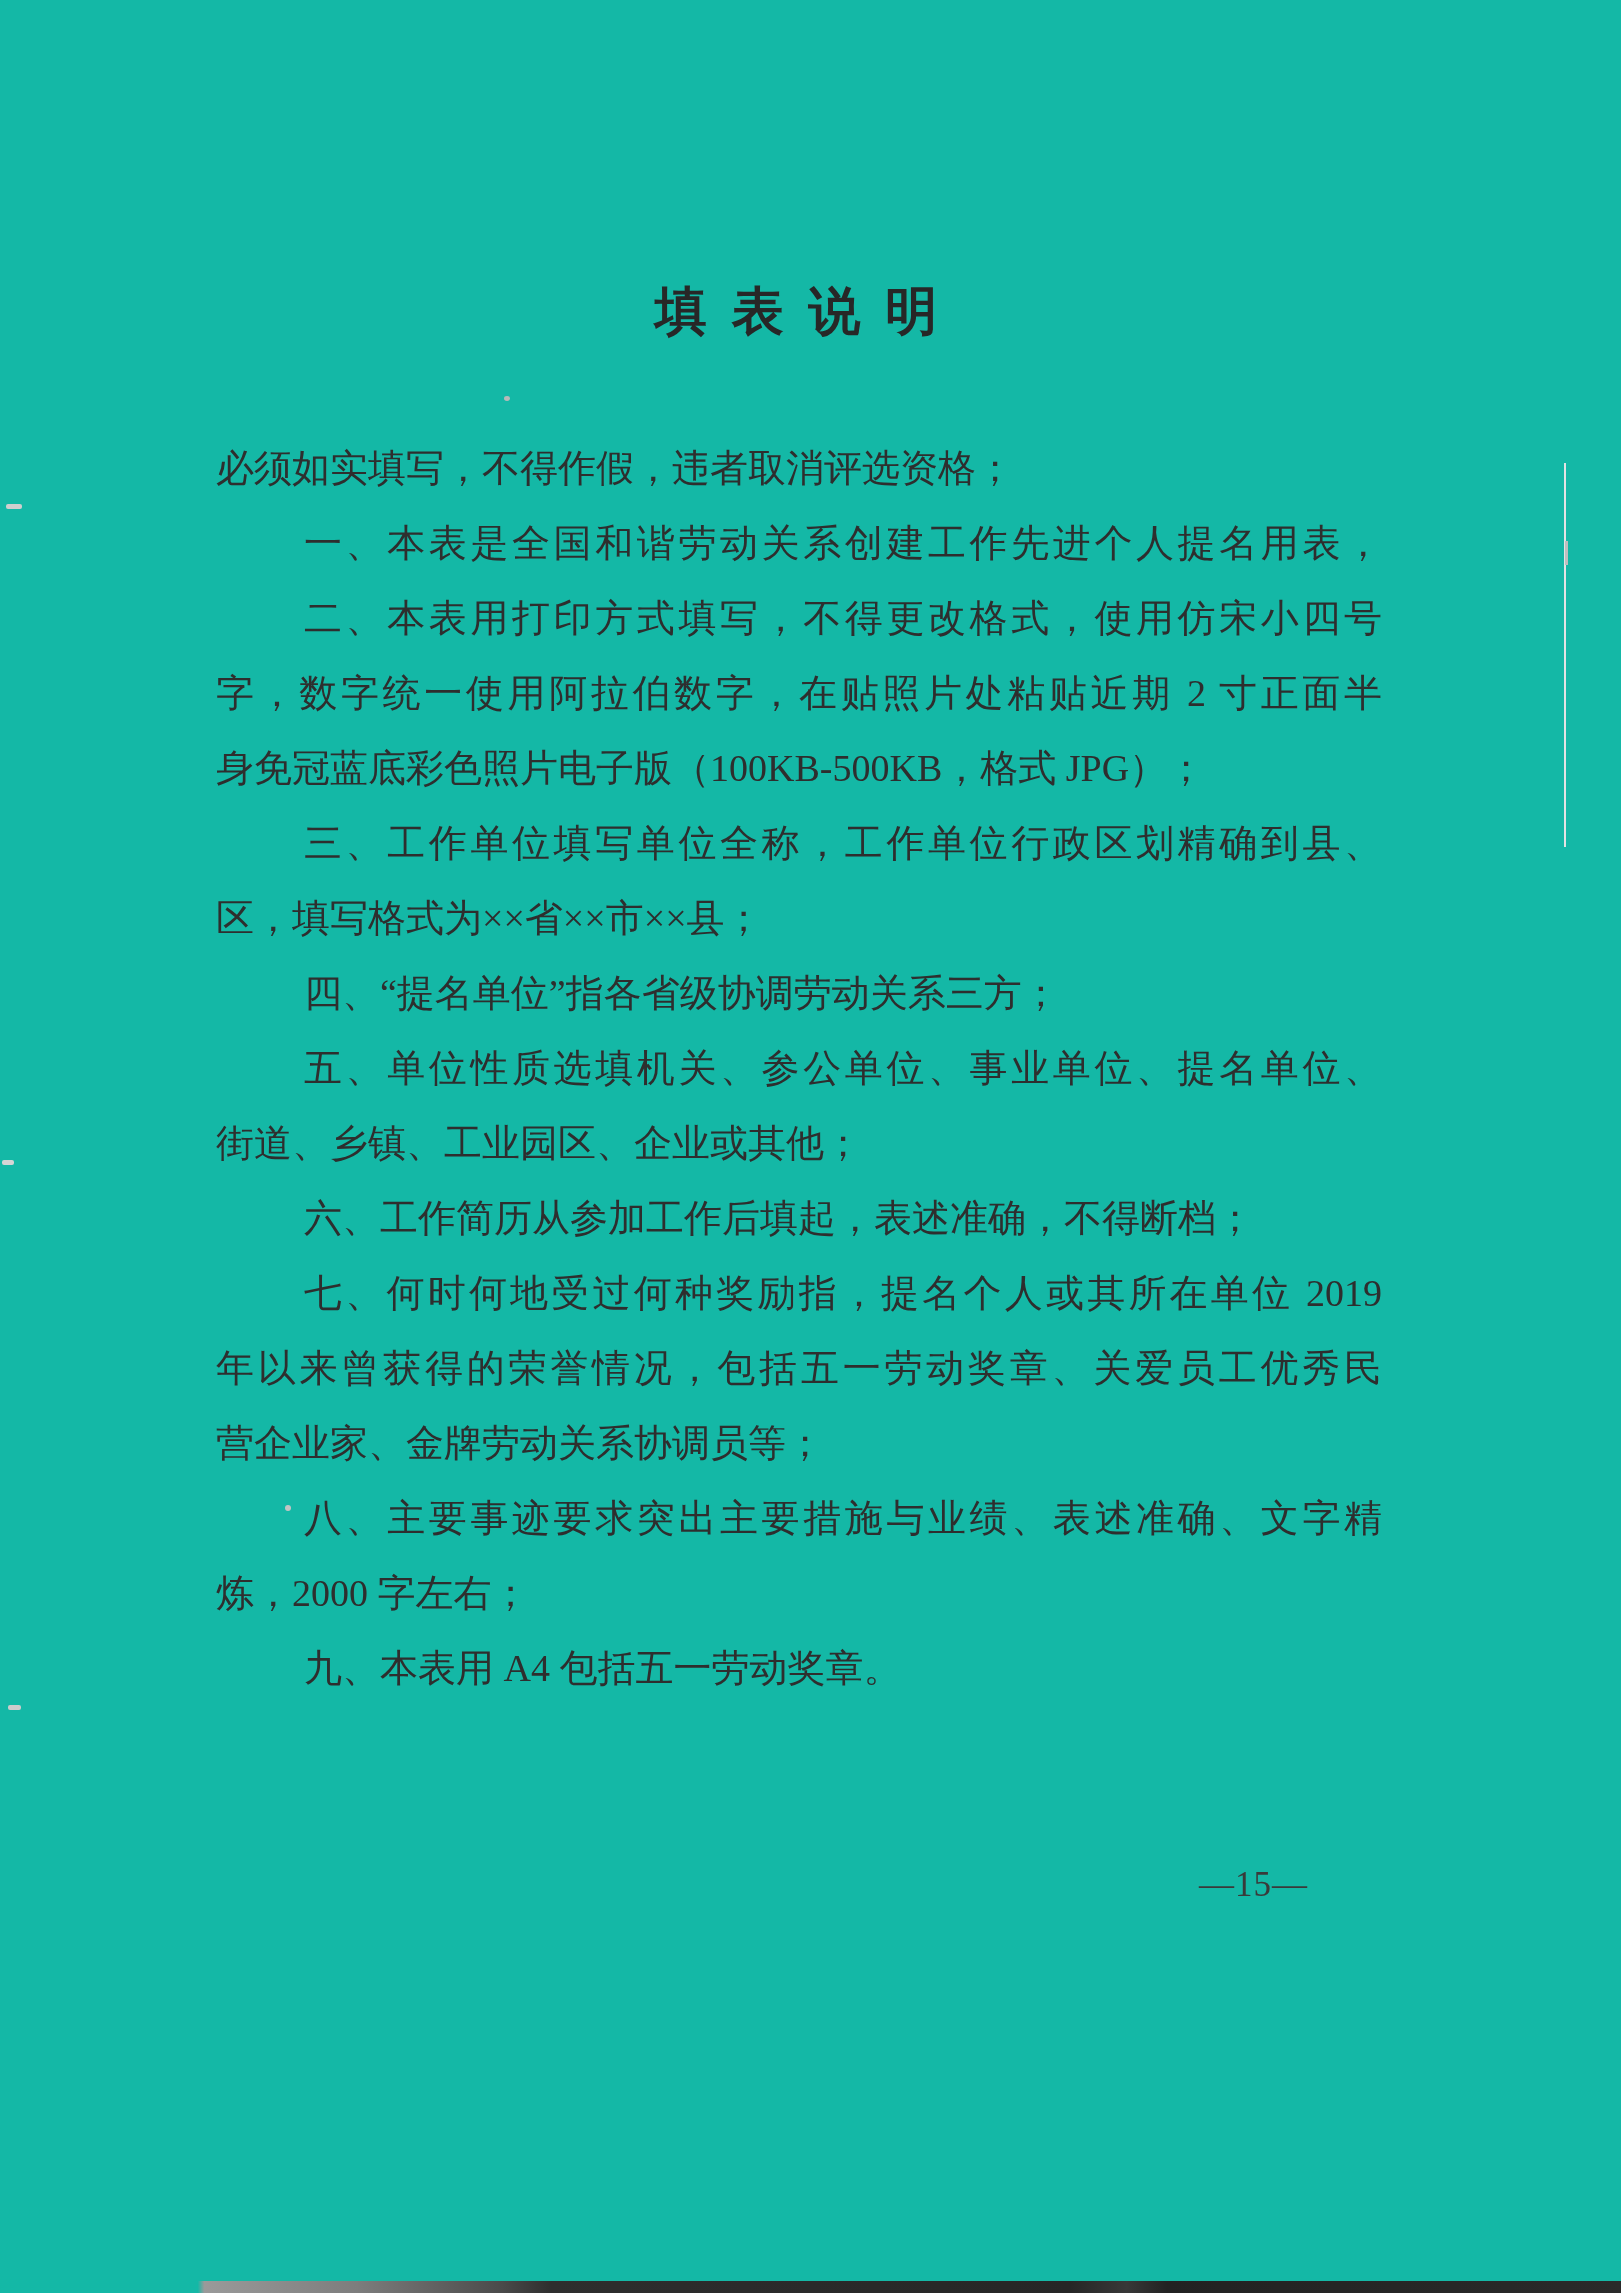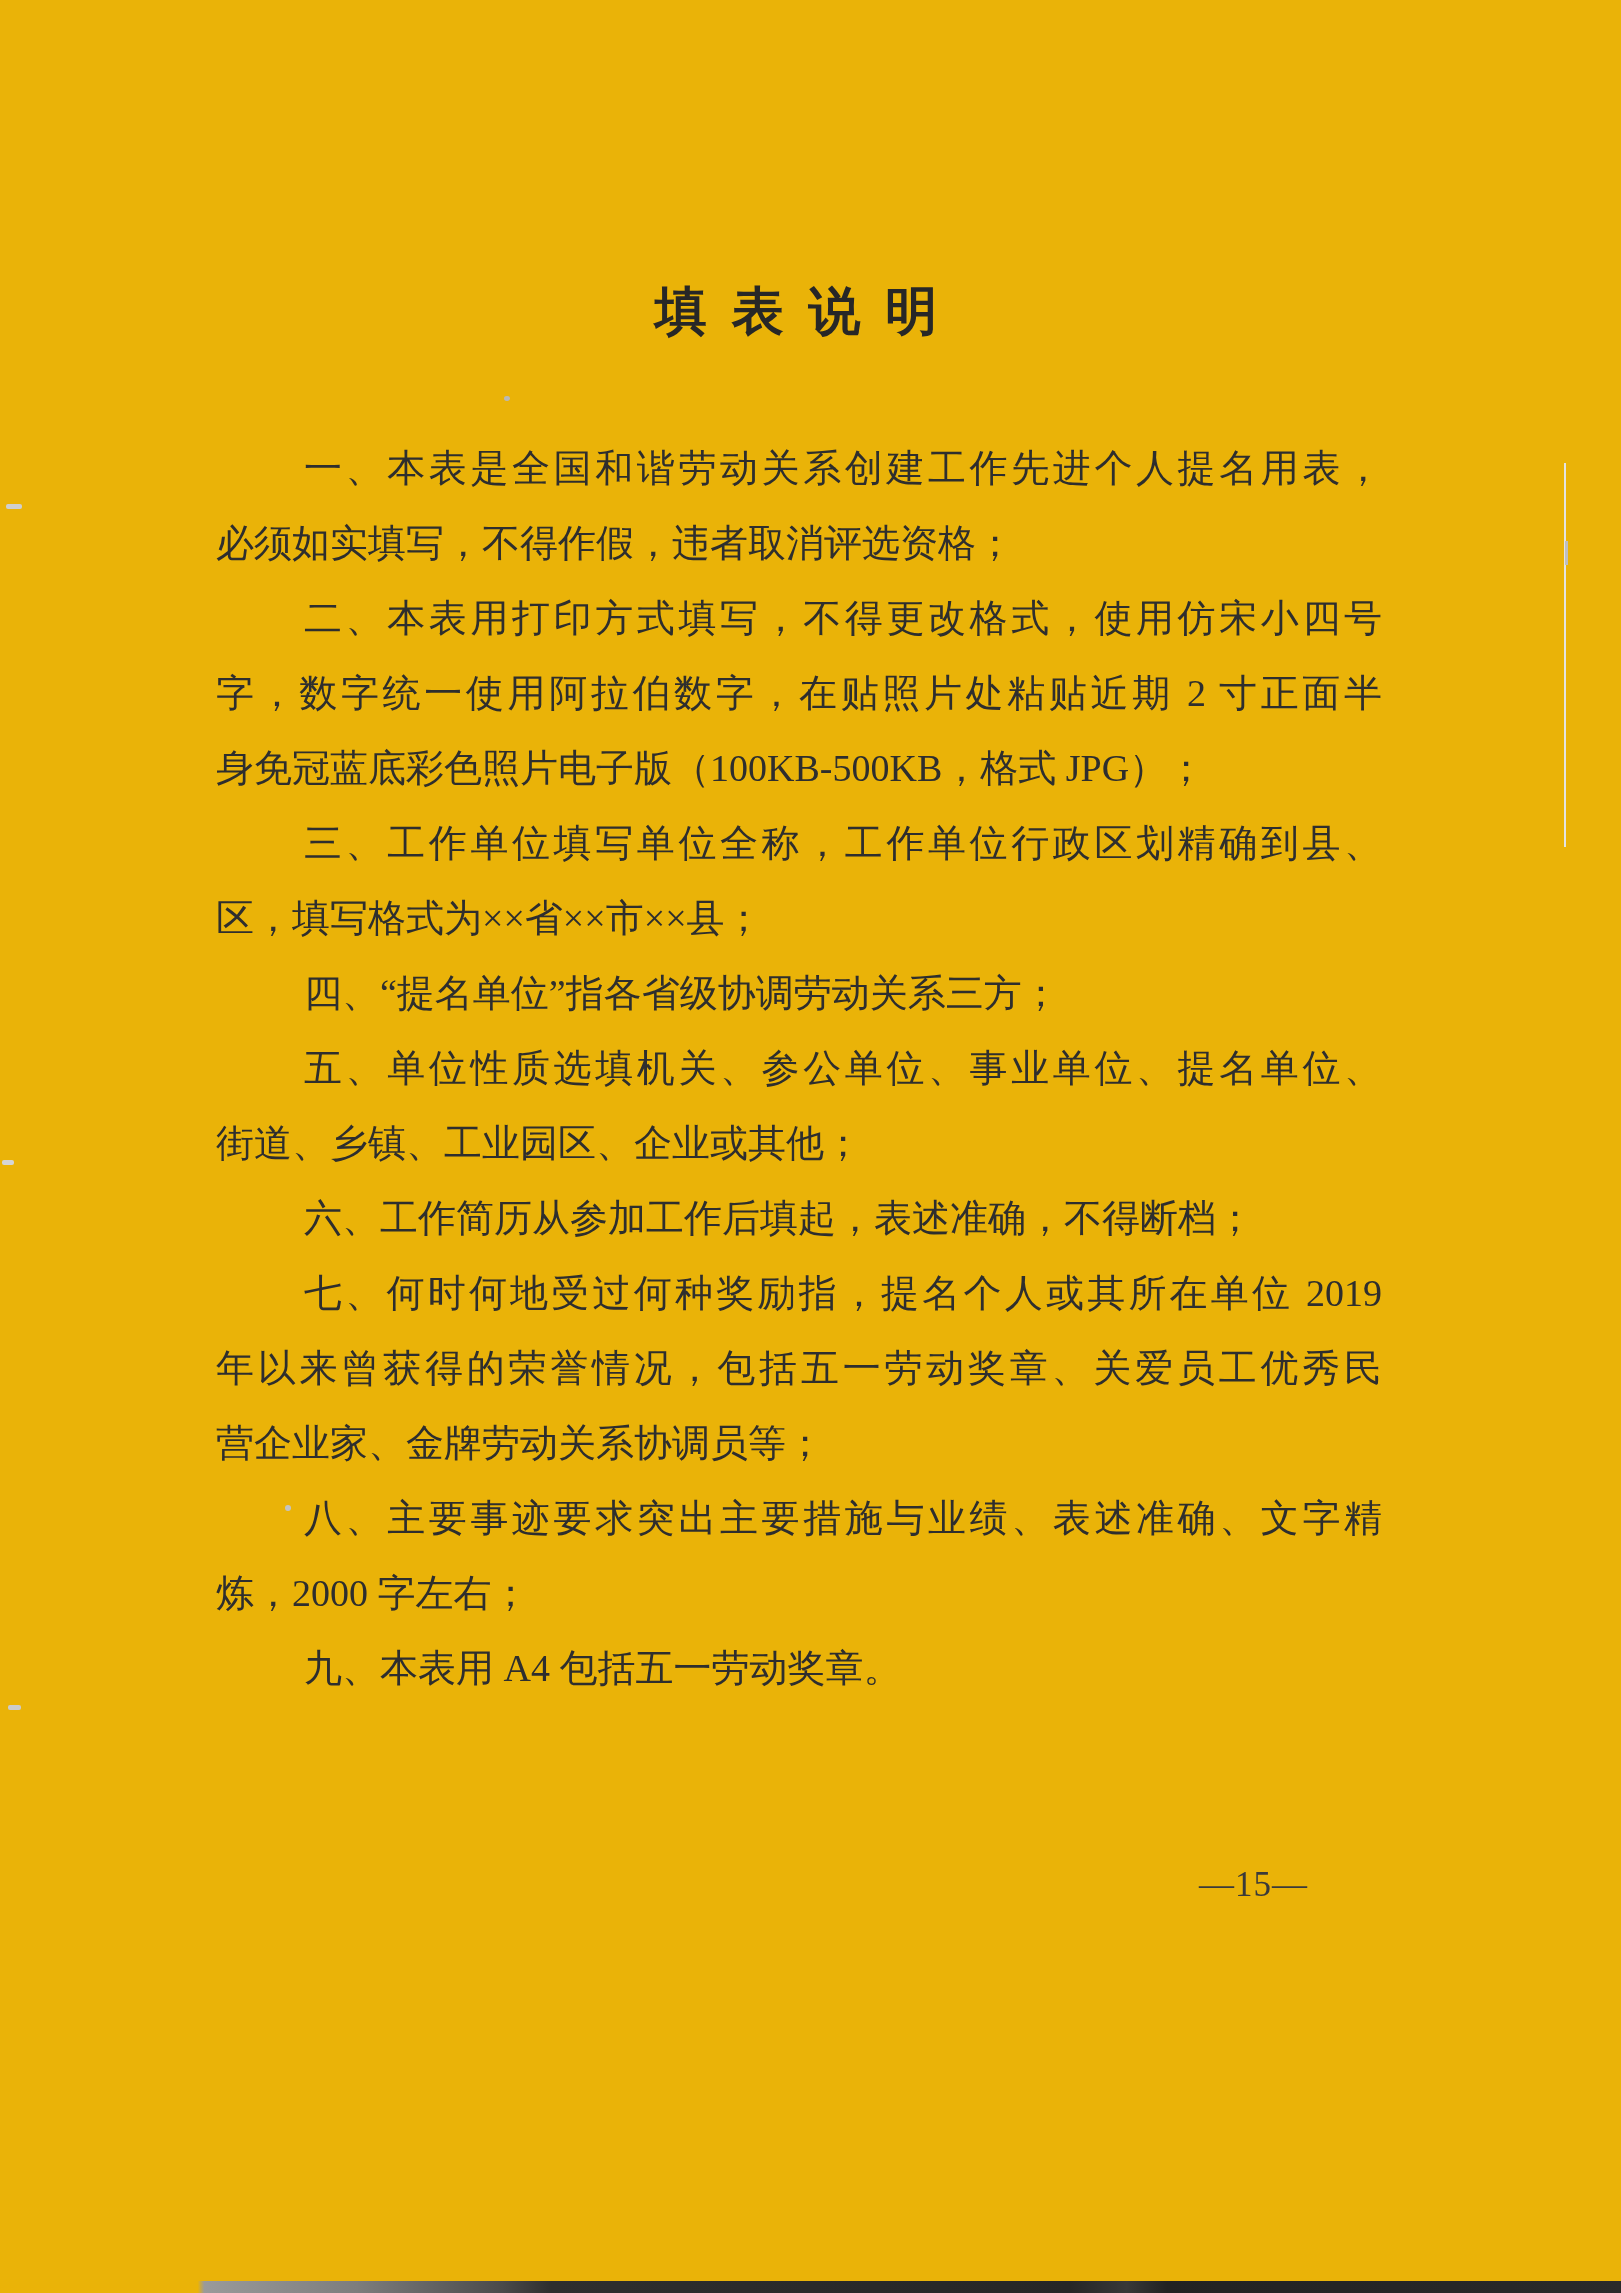--- a/index.html
+++ b/index.html
@@ -1,21 +1,21 @@
 <!DOCTYPE html>
 <html><head>
 <meta charset="utf-8">
 <style>
   html, body { margin: 0; padding: 0; background: #888; }
   .page {
     position: relative;
     width: 1621px;
     height: 2294px;
     margin: 0 auto;
-    background: #eab308;
+    background: #14b8a6;
     font-family: "Liberation Serif", "DejaVu Serif", serif;
     color: #2e2e2e;
     overflow: hidden;
   }
   .doc-title {
     position: absolute;
     top: 277px;
     left: 216px;
     width: 1166px;
     margin: 0;
@@ -83,22 +83,22 @@
 </head>
 <body>
 
 <div class="page">
 
   <h1 class="doc-title">填 表 说 明</h1>
 
   <div class="doc-body">
 
     <div class="para">
+      <p class="line">必须如实填写，不得作假，违者取消评选资格；</p>
       <p class="line full indent">一、本表是全国和谐劳动关系创建工作先进个人提名用表，</p>
-      <p class="line">必须如实填写，不得作假，违者取消评选资格；</p>
     </div>
 
     <div class="para">
       <p class="line full indent">二、本表用打印方式填写，不得更改格式，使用仿宋小四号</p>
       <p class="line full">字，数字统一使用阿拉伯数字，在贴照片处粘贴近期 2 寸正面半</p>
       <p class="line">身免冠蓝底彩色照片电子版（100KB-500KB，格式 JPG）；</p>
     </div>
 
     <div class="para">
       <p class="line full indent">三、工作单位填写单位全称，工作单位行政区划精确到县、</p>

